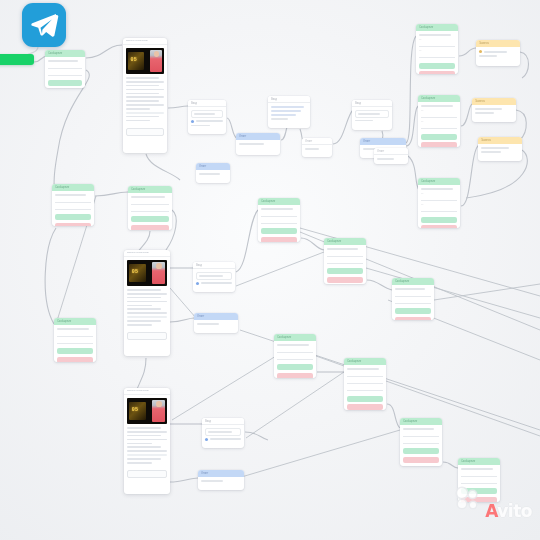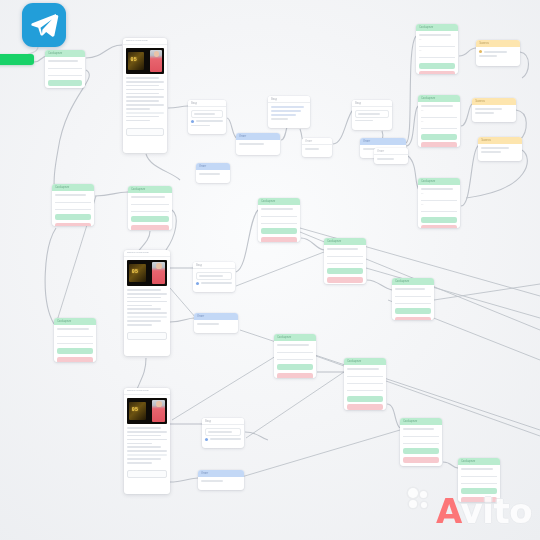--- a/index.html
+++ b/index.html
@@ -131,21 +131,21 @@
   }
   .wm .dots{position:relative;width:26px;height:24px;flex:0 0 auto;}
   .wm .dots i{position:absolute;display:block;border-radius:50%;background:#fff;
      box-shadow:0 0 0 1.6px #e9ebee;}
   .wm .d1{width:10px;height:10px;left:1px;top:0px;}
   .wm .d2{width:7px;height:7px;left:13px;top:3px;}
   .wm .d3{width:8px;height:8px;left:2px;top:12px;}
   .wm .d4{width:6px;height:6px;left:14px;top:14px;}
   .wm .txt{
     font-family:"DejaVu Sans", sans-serif;
-    font-weight:bold;font-size:34px;line-height:26px;
+    font-weight:bold;font-size:17px;line-height:26px;
     color:#ffffff;letter-spacing:-.5px;
     text-shadow:0 0 1.6px #e9ebee, 1.2px 0 0 #e9ebee, -1.2px 0 0 #e9ebee, 0 1.2px 0 #e9ebee, 0 -1.2px 0 #e9ebee;
     margin-top:22px;
   }
   .wm .txt .a{color:#ff6163;text-shadow:none;}
 </style>
 </head>
 <body>
 
 <div id="canvas">

